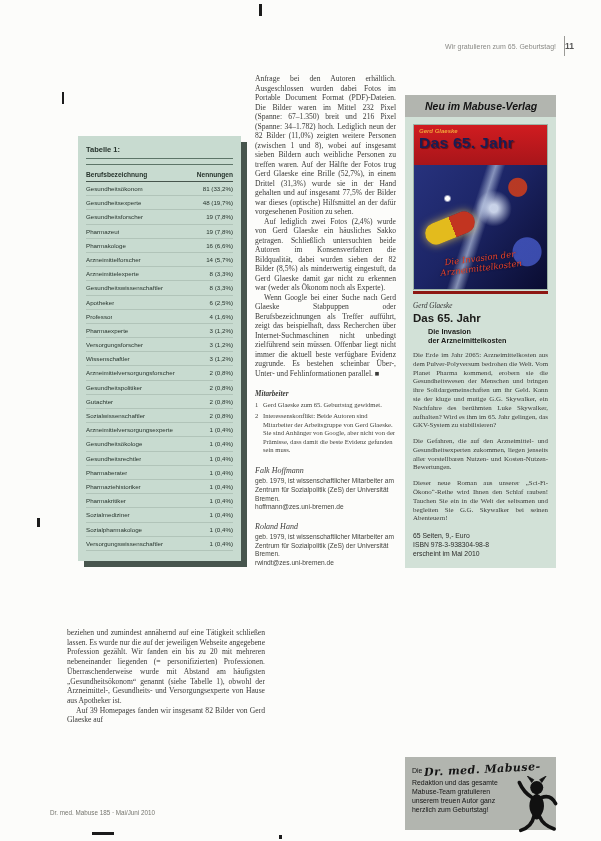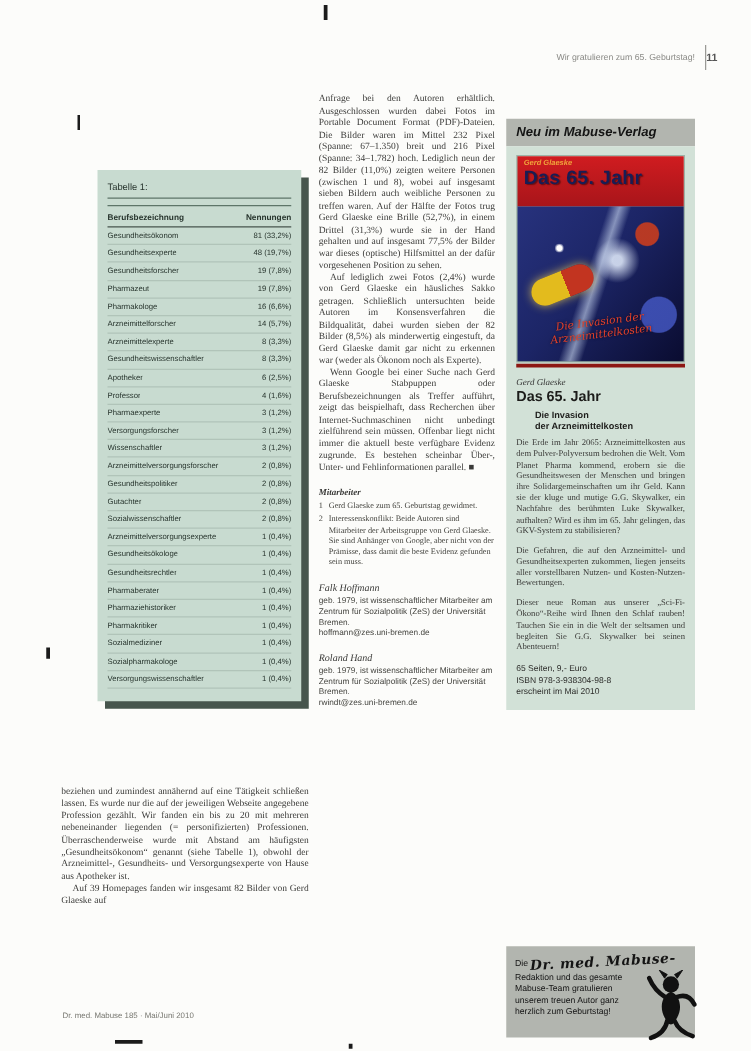--- a/index.html
+++ b/index.html
@@ -8,50 +8,50 @@
   .mark{position:absolute;background:#1b1b1b;}
 
   
   .header-meta{position:absolute;top:36px;left:370px;width:215px;display:flex;align-items:center;}
   .header-title{flex:1;text-align:right;font-family:"Liberation Sans",sans-serif;font-size:7px;color:#8a8a86;padding-right:8px;}
   .header-divider{width:1px;height:20px;background:#9a9a96;}
   .header-page{width:20px;text-align:left;font-family:Liberation Sans, sans-serif;font-weight:bold;font-size:8.5px;color:#555;}
 
   
   .table-card{position:absolute;left:78px;top:136px;width:147px;background:#c8dbd0;padding:9px 8px 10px 8px;box-shadow:6px 6px 0 #47554d;color:#27342d;}
-  .tlabel{font-family:"Liberation Sans",sans-serif;font-weight:normal;font-size:7.5px;}
+  .tlabel{font-family:"Liberation Sans",sans-serif;font-weight:bold;font-size:7.5px;}
   .trule{height:1px;background:#5d7568;margin:4px 0 5px 0;}
   .ttitle{font-family:"Liberation Sans",sans-serif;font-weight:bold;font-size:8px;line-height:10px;white-space:pre-line;}
   .thead{display:flex;justify-content:space-between;font-family:"Liberation Sans",sans-serif;font-weight:bold;font-size:6.6px;margin-top:6px;padding-bottom:3px;border-bottom:1.5px solid #47554d;}
   .trow{display:flex;justify-content:space-between;align-items:baseline;font-family:"Liberation Sans",sans-serif;font-size:6.2px;height:13.2px;line-height:13.2px;border-bottom:1px solid rgba(40,60,50,0.14);overflow:hidden;}
   .tname{white-space:nowrap;overflow:hidden;}
   .tcount{white-space:nowrap;padding-left:4px;}
 
   
-  .left-col{position:absolute;left:49px;top:628px;width:198px;height:176px;overflow:hidden;font-size:7.6px;line-height:9.7px;text-align:justify;color:#3a3a38;}
+  .left-col{position:absolute;left:67px;top:628px;width:198px;height:176px;overflow:hidden;font-size:7.6px;line-height:9.7px;text-align:justify;color:#3a3a38;}
   .left-col p{margin:0;}
   .left-col p + p{text-indent:9px;}
 
   .footer{position:absolute;left:50px;top:809px;font-family:"Liberation Sans",sans-serif;font-size:6.3px;color:#76766f;}
 
   
   .main-col{position:absolute;left:255px;top:74px;width:141px;height:726px;overflow:hidden;color:#3a3a38;}
   .main-col .para{margin:0;font-size:7.6px;line-height:9.5px;text-align:justify;}
   .main-col .para + .para{text-indent:9px;}
   .notes-title{margin-top:12px;font-style:italic;font-weight:bold;font-size:7.2px;}
   .note{display:flex;font-size:6.6px;line-height:8.4px;margin-top:3px;color:#44443f;}
   .note .num{width:8px;flex:0 0 8px;}
   .author{margin-top:12px;}
   .author-name{font-weight:normal;font-style:italic;font-size:8px;}
   .author-bio{font-family:"Liberation Sans",sans-serif;font-size:6.6px;line-height:8.6px;color:#44443f;margin-top:2px;}
   .author-email{font-family:"Liberation Sans",sans-serif;font-size:6.6px;color:#44443f;}
 
   
   .sidebar{position:absolute;left:405px;top:95px;width:151px;}
-  .sidebar-header{height:22px;line-height:22px;background:#b2b5af;color:#141414;font-family:"Liberation Sans",sans-serif;font-weight:bold;font-style:italic;font-size:10.5px;padding-left:8px;}
+  .sidebar-header{height:22px;line-height:22px;background:#b2b5af;color:#141414;font-family:"Liberation Sans",sans-serif;font-weight:bold;font-style:italic;font-size:10.5px;padding-left:20px;}
   .sidebar-panel{background:#d2e1d7;padding:8px 8px 10px 8px;}
 
   .cover{position:relative;width:133px;height:164px;margin:0 auto;box-shadow:0 0 0 1px #9db3a6;}
   .cover-band{position:absolute;top:0;left:0;right:0;height:40px;background:linear-gradient(#d01c20,#a8151a);padding:3px 5px 0 5px;box-sizing:border-box;}
   .cover-author{color:#f0a23a;font-family:"Liberation Sans",sans-serif;font-weight:bold;font-style:italic;font-size:6px;}
   .cover-title{color:#181d55;font-family:"Liberation Sans",sans-serif;font-weight:bold;font-size:15.5px;letter-spacing:0.3px;text-shadow:1.2px 1.2px 1px rgba(0,0,0,0.45);}
   .cover-body{position:absolute;top:40px;left:0;right:0;bottom:0;background:
       radial-gradient(circle at 78% 18%, rgba(200,60,30,0.9) 0 9px, rgba(200,60,30,0) 10px),
       radial-gradient(circle at 85% 70%, rgba(70,90,200,0.8) 0 14px, rgba(70,90,200,0) 15px),
       radial-gradient(circle at 60% 35%, rgba(230,240,255,0.85) 0 4px, rgba(230,240,255,0) 18px),

